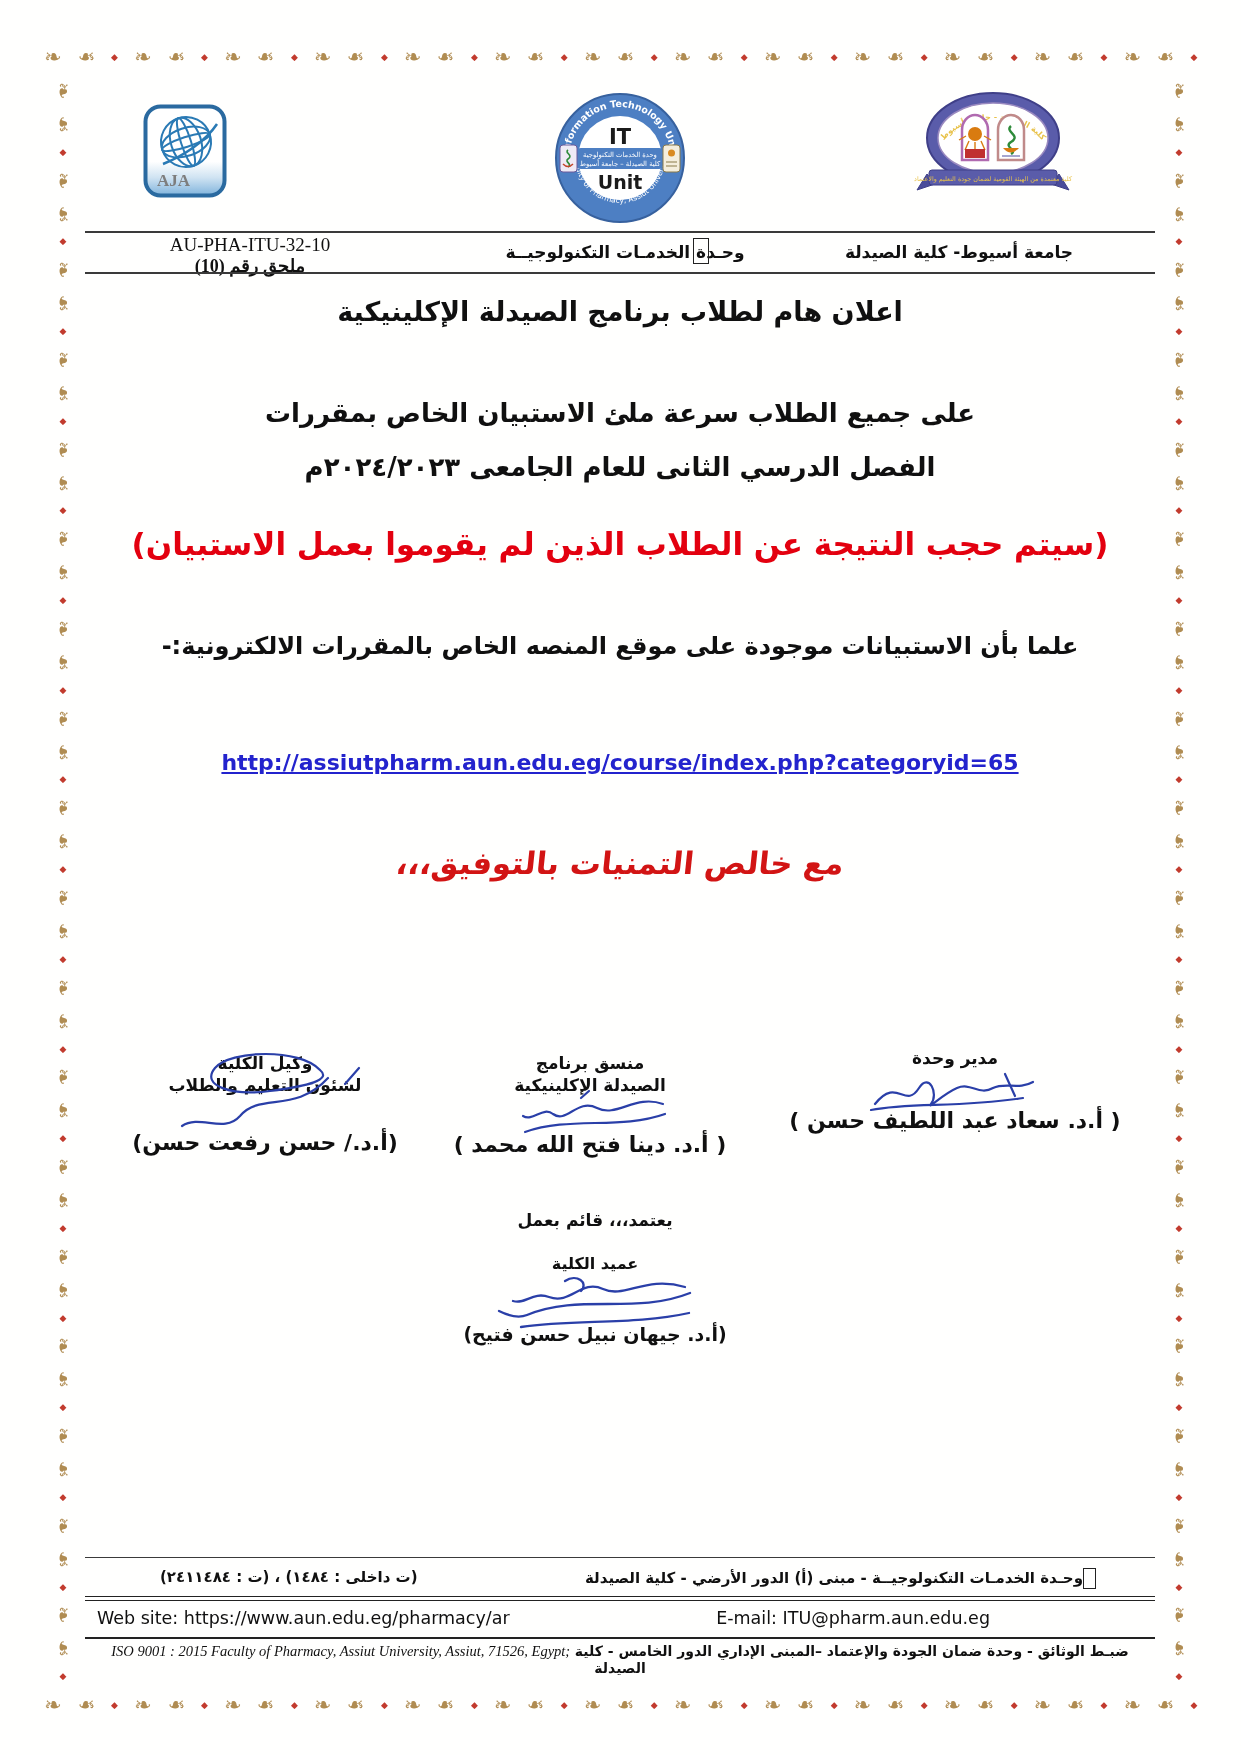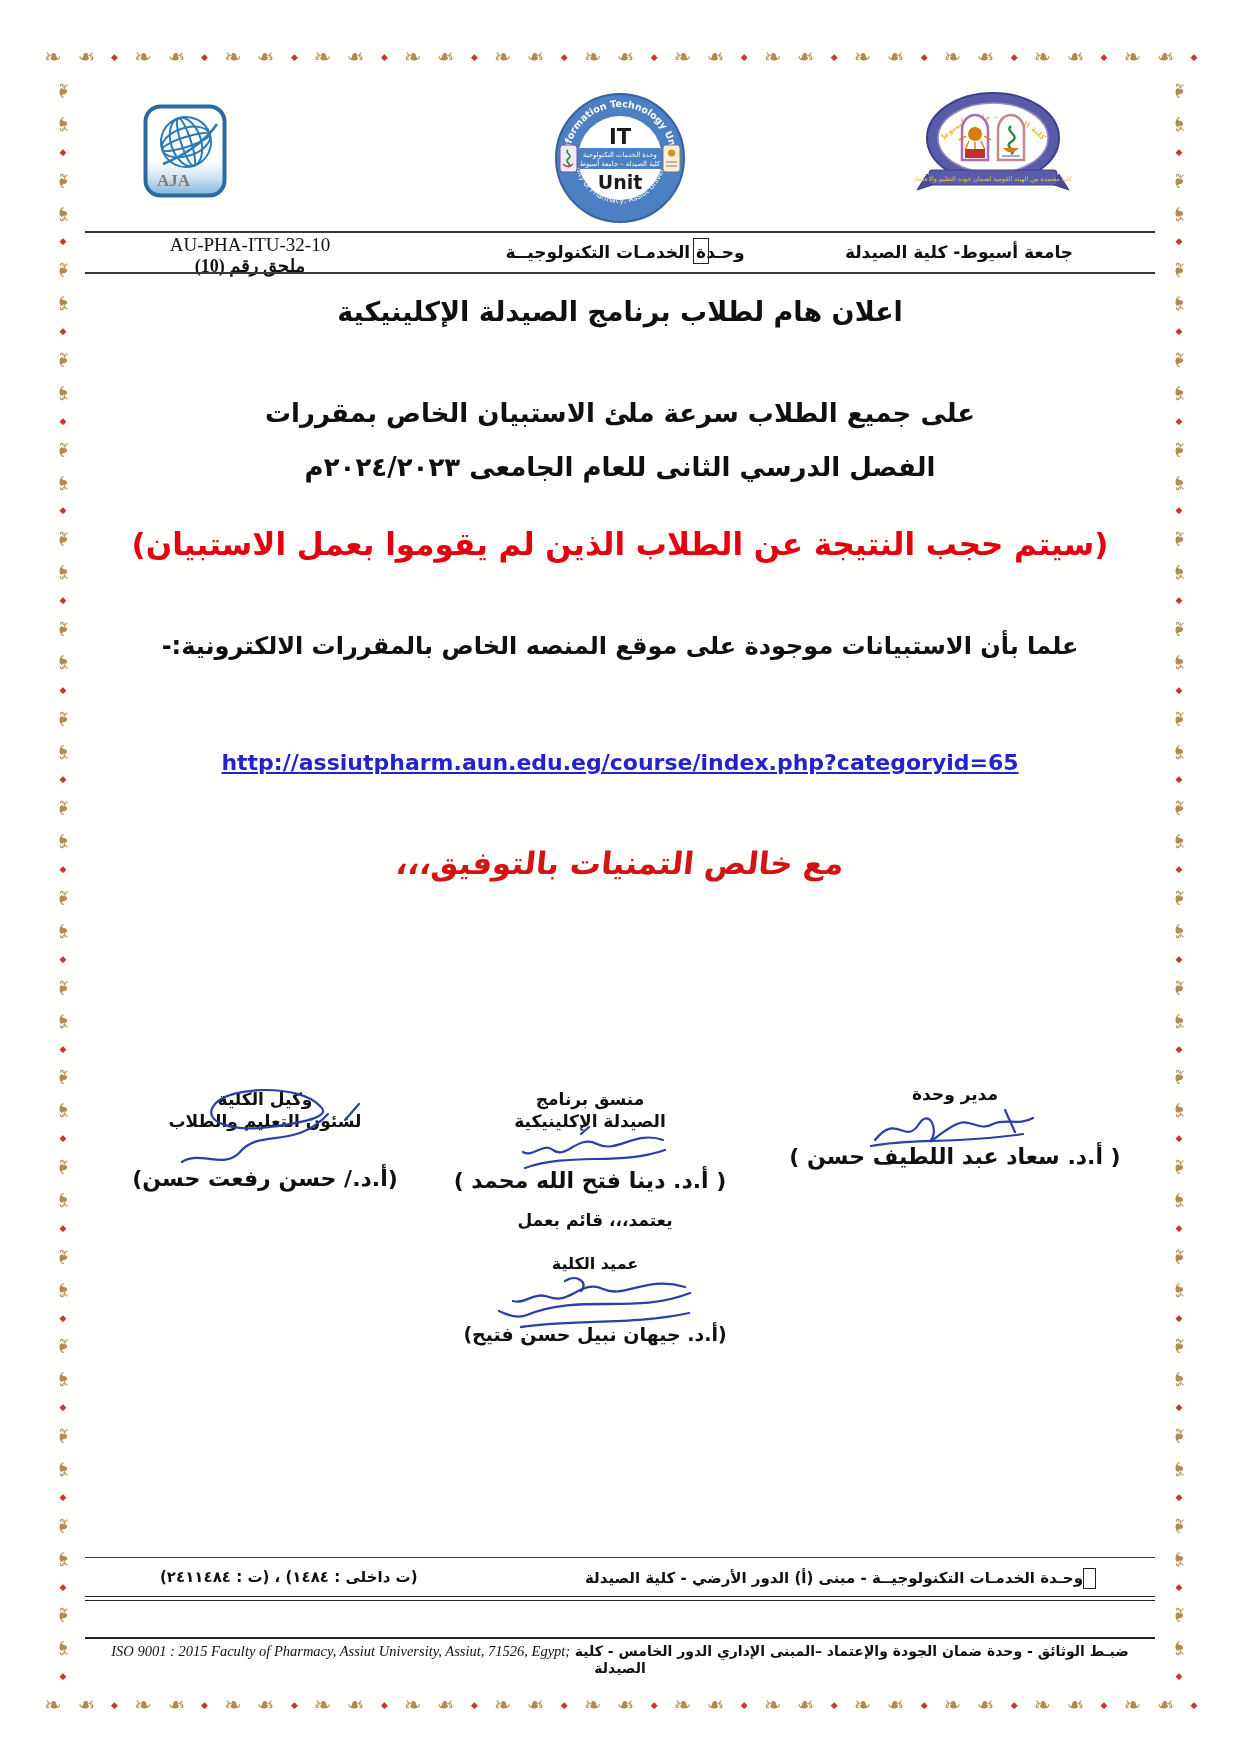--- a/index.html
+++ b/index.html
@@ -39,21 +39,21 @@
   .title{top:296px;font-size:27px;}
   .p1{top:398px;font-size:26px;}
   .p2{top:452px;font-size:26px;}
   .warn{top:526px;font-size:31px;color:#e3000f;letter-spacing:-1px;}
   .note{top:632px;font-size:24px;}
   .url{top:750px;font-size:22px;}
   .url a{color:#2323cd;text-decoration:underline;font-weight:bold;}
   .wishes{top:845px;font-size:31px;color:#d21414;transform:skewX(-6deg);}
   
   .sigcol{position:absolute;text-align:center;}
-  .sigcol .t{font-weight:bold;font-size:17px;line-height:1.9;margin-top:36px;}
+  .sigcol .t{font-weight:bold;font-size:17px;line-height:1.9;}
   .sigcol .nm{font-weight:bold;font-size:22px;margin-top:-6px;white-space:nowrap;}
   .sig-svg{display:block;margin:-14px auto -10px auto;}
   .col-dir{left:680px;top:1042px;width:380px;}
   .col-coo{left:340px;top:1047px;width:330px;}
   .col-vic{left:15px;top:1047px;width:330px;}
   .col-dean{left:345px;top:1210px;width:330px;}
   .col-dean .t1{font-weight:bold;font-size:17px;}
   .col-dean .t2{font-weight:bold;font-size:16px;margin-top:24px;}
   
   .f-rule1{top:1557px;height:1px;}
@@ -432,20 +432,30 @@
       </svg>
       <div class="nm" style="font-size:19px;">(أ.د. جيهان نبيل حسن فتيح)</div>
     </div>
 
     <div class="rule f-rule1"></div>
     <div class="f-row1">
       <span class="f-phones ar">(ت داخلى : ١٤٨٤) ، (ت : ٢٤١١٤٨٤)</span>
       <span class="f-addr ar"><span class="tofu"></span><span>وحـدة الخدمـات التكنولوجيــة - مبنى (أ) الدور الأرضي - كلية الصيدلة</span></span>
     </div>
     <div class="rule f-rule2"></div>
+    <div class="f-row2">
+      <span class="f-web">
+        <span>Web site:</span>
+        <span>https://www.aun.edu.eg/pharmacy/ar</span>
+      </span>
+      <span class="f-mail">
+        <span>E-mail:</span>
+        <span>ITU@pharm.aun.edu.eg</span>
+      </span>
+    </div>
     <div class="rule f-rule3"></div>
     <div class="f-row3">
       <span class="f-iso-en">ISO 9001 : 2015 Faculty of Pharmacy, Assiut University, Assiut, 71526, Egypt;</span>
       <span class="f-iso-ar ar">ضبـط الوثائق - وحدة ضمان الجودة والإعتماد –المبنى الإداري الدور الخامس - كلية الصيدلة</span>
     </div>
 
   </div>
 </div>
 
 </body></html>

